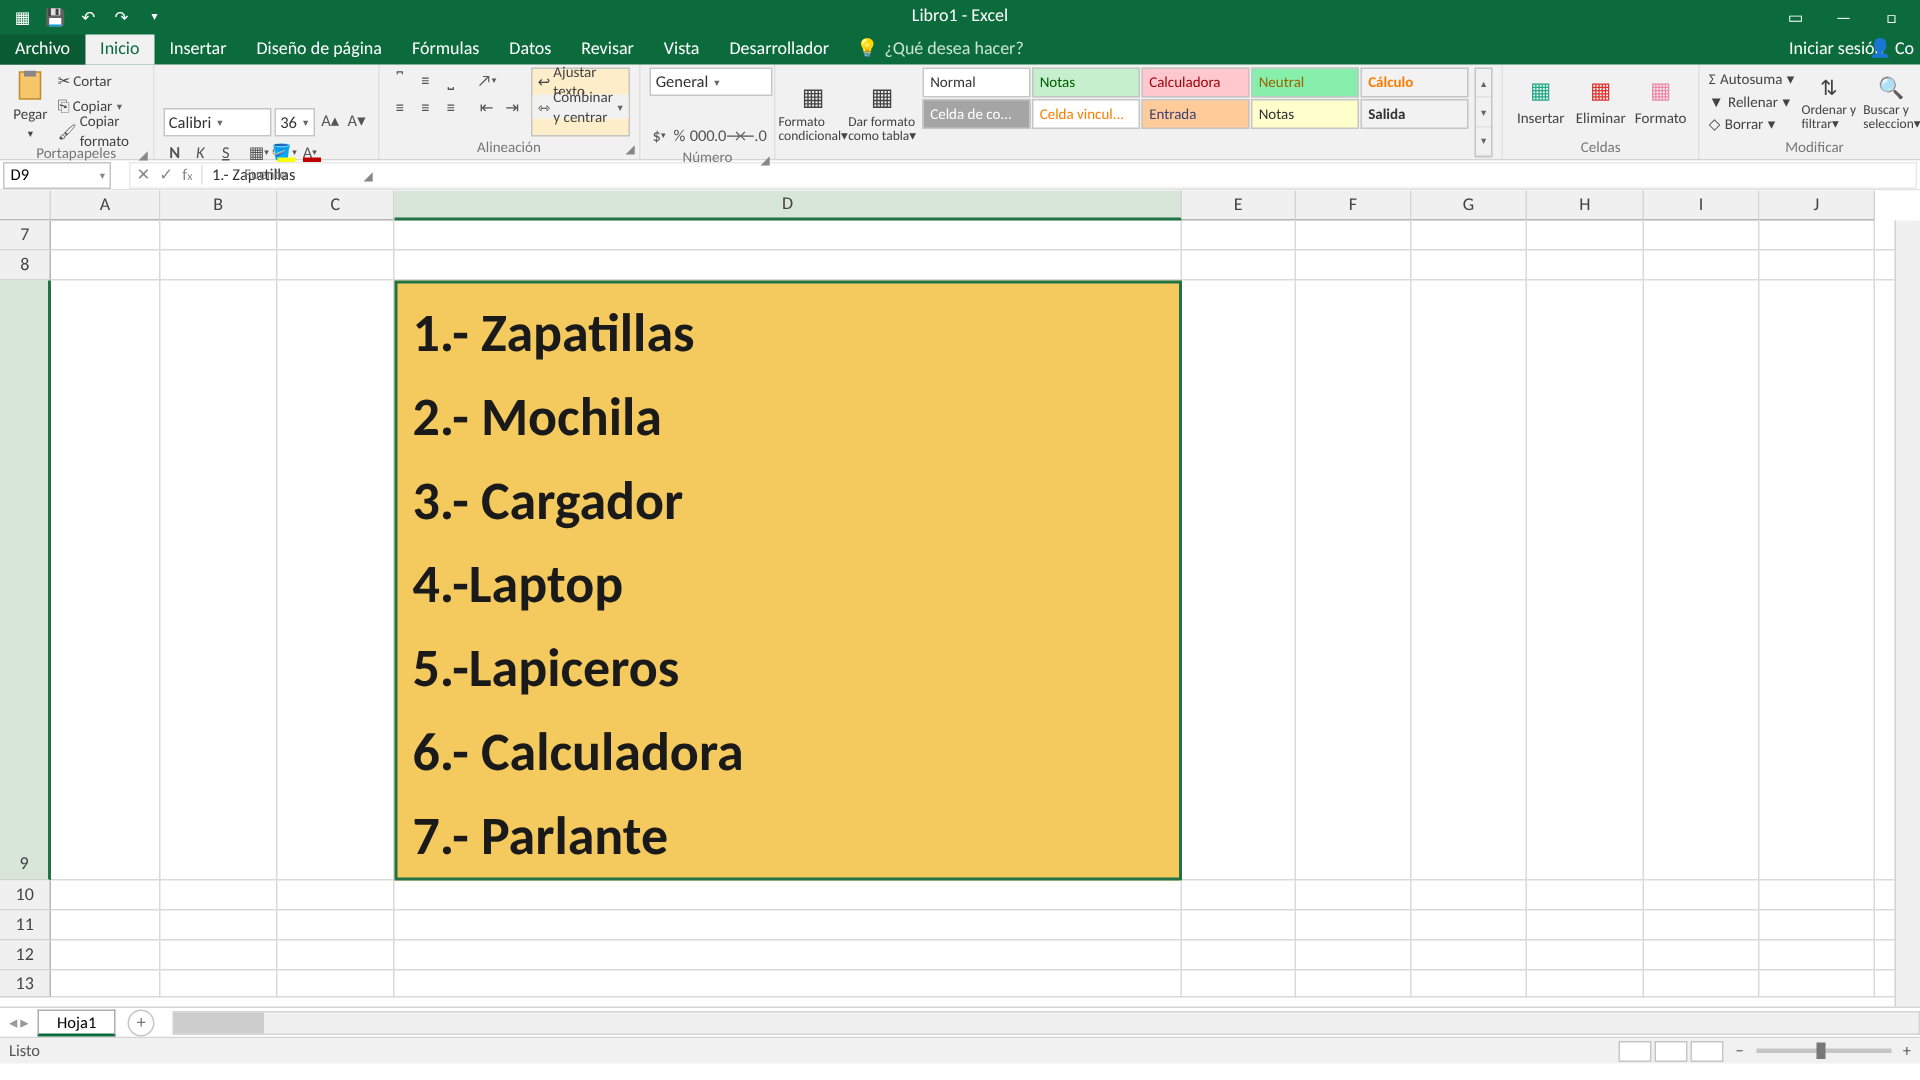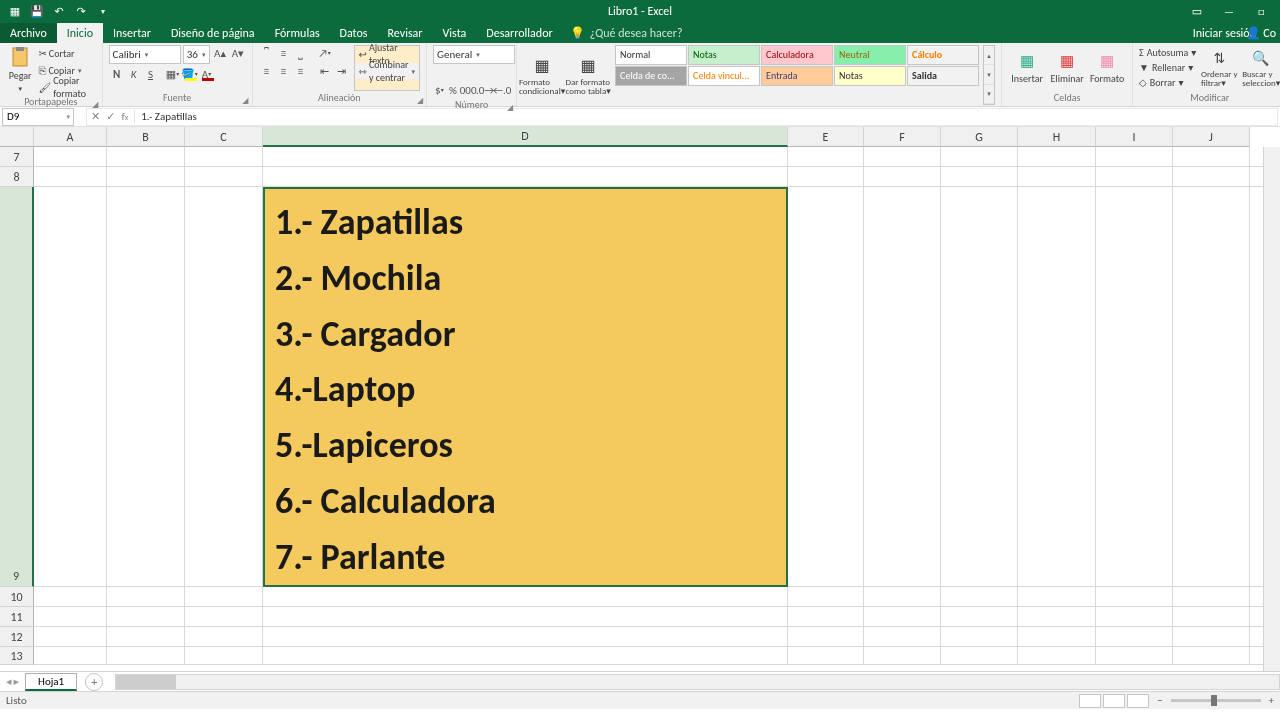--- a/index.html
+++ b/index.html
@@ -141,21 +141,21 @@
             <span>🖌</span>
             <span>Copiar formato</span>
           </div>
       </div>
     </div>
     <div class="rgroup-label"><span>Portapapeles</span><span class="launcher">◢</span></div>
   </div>
 
   <div class="rgroup" style="width:150px;">
     <div class="rgroup-body" style="flex-direction:column;gap:2px;">
-      <div style="display:flex;gap:2px;">
+      <div style="display:flex;gap:2px;margin-top:27px;">
         <div class="fontsel" style="width:74px;">
             <span>Calibri</span>
             <span class="arrow">▾</span>
           </div>
         <div class="fontsel" style="width:28px;">
             <span>36</span>
             <span class="arrow">▾</span>
           </div>
         <div class="sbtn">A▴</div>
         <div class="sbtn">A▾</div>

